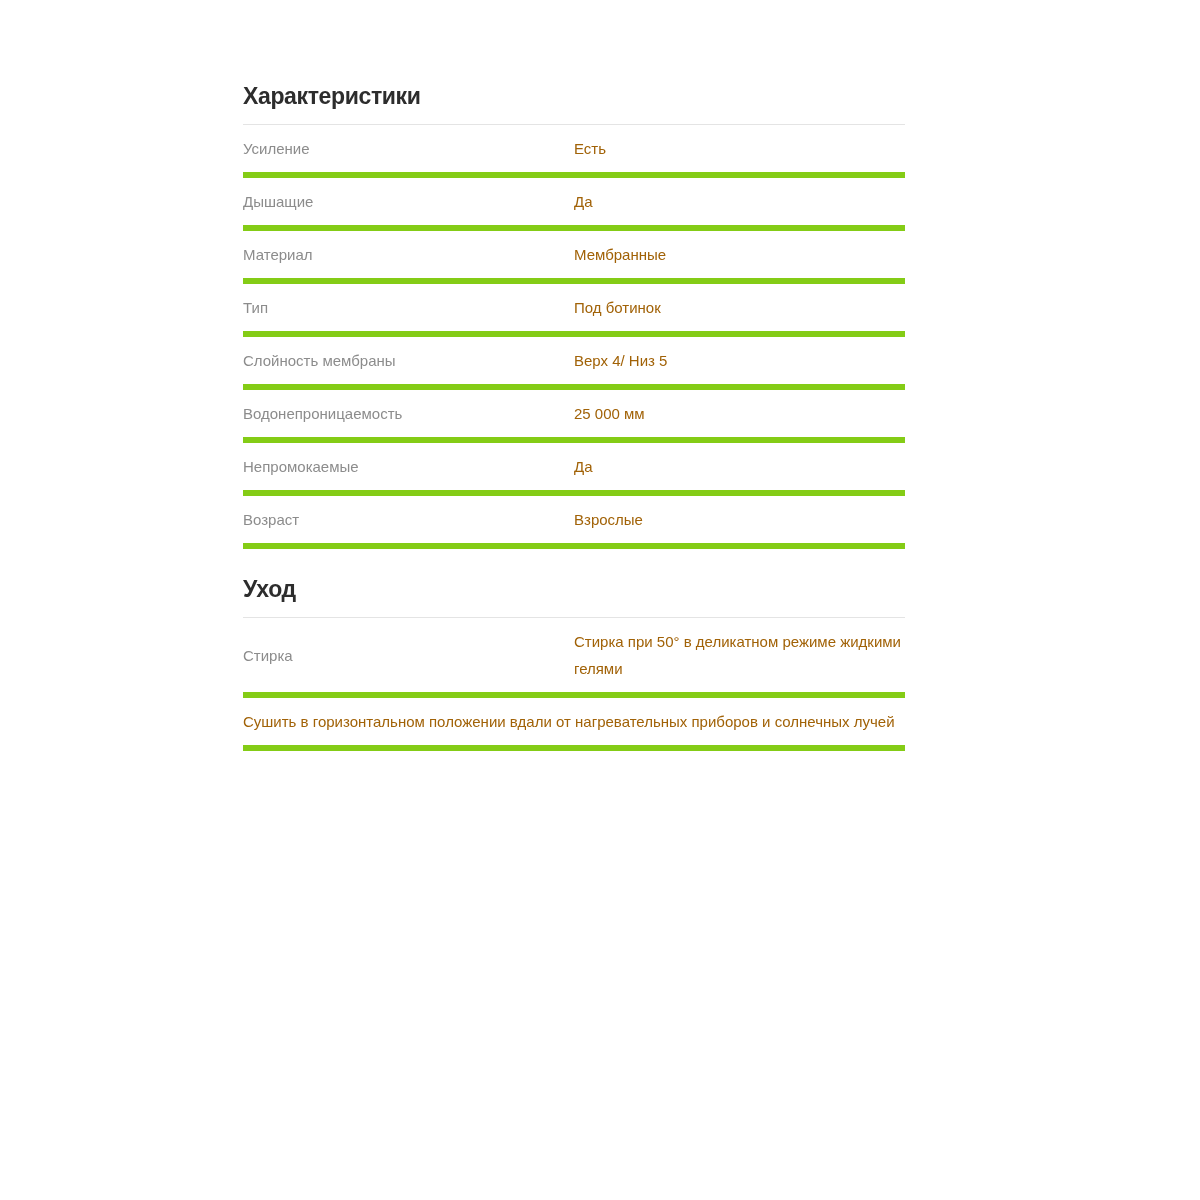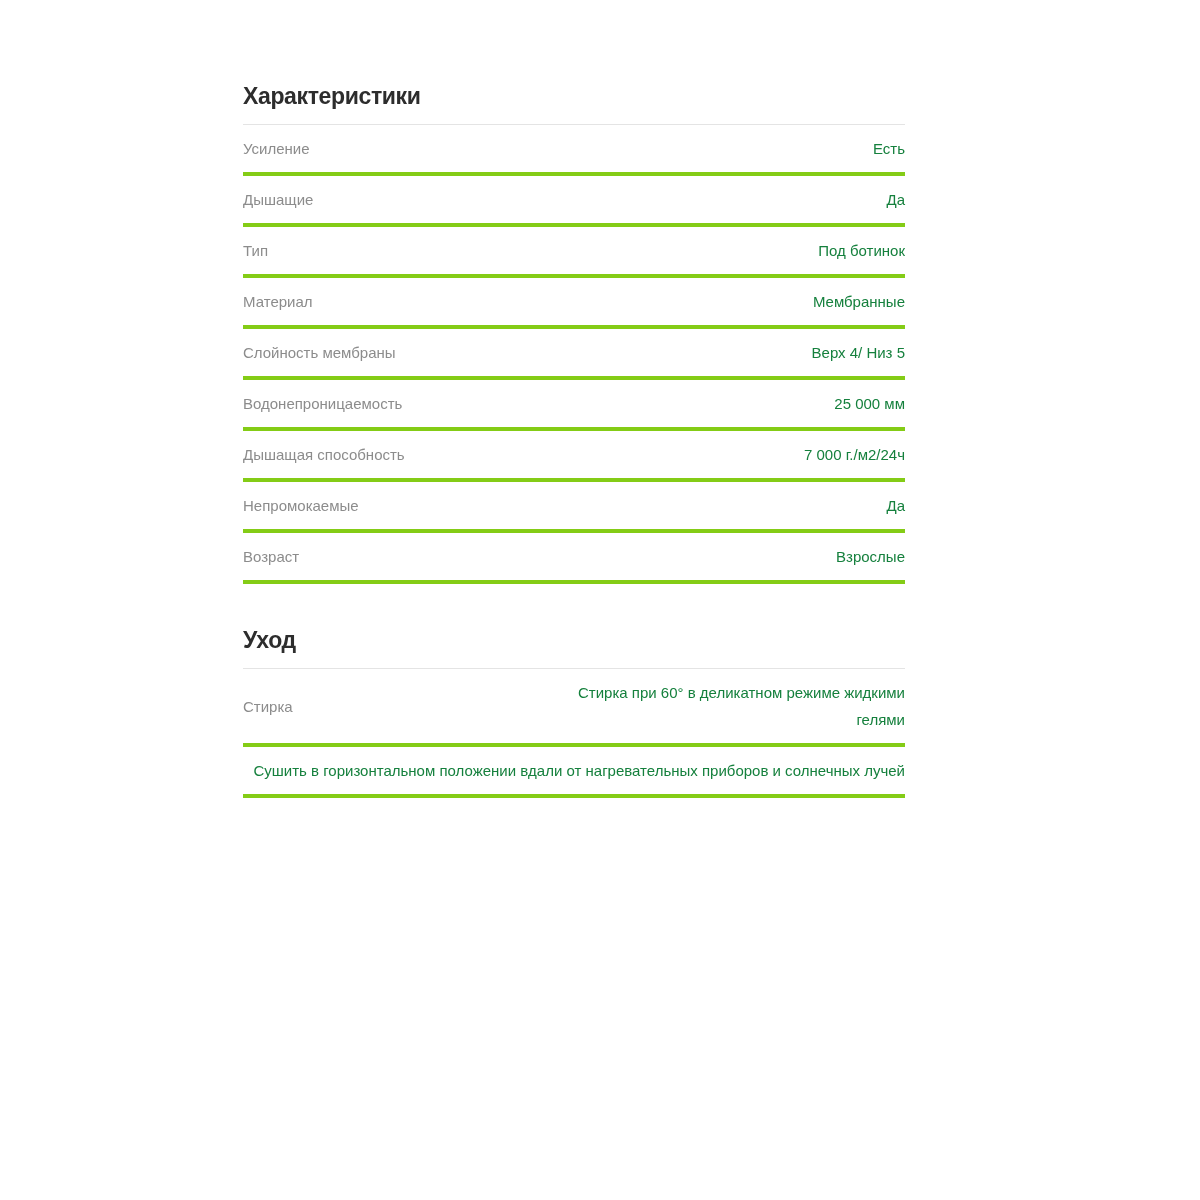--- a/index.html
+++ b/index.html
@@ -25,95 +25,90 @@
     transform-origin: left center;
     margin-bottom: 14px;
   }
   .spec-table {
     border-top: 1px solid #e4e4e4;
     width: 100%;
   }
   .spec-row {
     display: flex;
     align-items: center;
-    border-bottom: 4px solid #84cc16;
+    border-bottom: 6px solid #84cc16;
     padding: 10px 0;
     min-height: 48px;
   }
   .spec-label {
     flex: 0 0 331px;
     font-size: 15px;
     line-height: 27px;
     color: #8c8c8c;
     padding-right: 20px;
   }
   .spec-value {
     flex: 1 1 auto;
     font-size: 15px;
     line-height: 27px;
-    color: #15803d;
-    text-align: right;
+    color: #a16207;
   }
   .section-care {
-    margin-top: 41px;
+    margin-top: 25px;
   }
 </style>
 </head>
 <body>
 
 <div class="content">
 
   <section>
     <h2 class="section-title">Характеристики</h2>
     <div class="spec-table">
       <div class="spec-row">
         <div class="spec-label">Усиление</div>
         <div class="spec-value">Есть</div>
       </div>
       <div class="spec-row">
         <div class="spec-label">Дышащие</div>
         <div class="spec-value">Да</div>
       </div>
       <div class="spec-row">
+        <div class="spec-label">Материал</div>
+        <div class="spec-value">Мембранные</div>
+      </div>
+      <div class="spec-row">
         <div class="spec-label">Тип</div>
         <div class="spec-value">Под ботинок</div>
-      </div>
-      <div class="spec-row">
-        <div class="spec-label">Материал</div>
-        <div class="spec-value">Мембранные</div>
       </div>
       <div class="spec-row">
         <div class="spec-label">Слойность мембраны</div>
         <div class="spec-value">Верх 4/ Низ 5</div>
       </div>
       <div class="spec-row">
         <div class="spec-label">Водонепроницаемость</div>
         <div class="spec-value">25 000 мм</div>
-      </div>
-      <div class="spec-row">
-        <div class="spec-label">Дышащая способность</div>
-        <div class="spec-value">7 000 г./м2/24ч</div>
       </div>
       <div class="spec-row">
         <div class="spec-label">Непромокаемые</div>
         <div class="spec-value">Да</div>
       </div>
       <div class="spec-row">
         <div class="spec-label">Возраст</div>
         <div class="spec-value">Взрослые</div>
       </div>
     </div>
   </section>
 
   <section class="section-care">
     <h2 class="section-title">Уход</h2>
     <div class="spec-table">
       <div class="spec-row">
         <div class="spec-label">Стирка</div>
-        <div class="spec-value">Стирка при 60° в деликатном режиме жидкими гелями</div>
+        <div class="spec-value">Стирка при 50° в деликатном режиме жидкими гелями</div>
       </div>
       <div class="spec-row">
         <div class="spec-value">Сушить в горизонтальном положении вдали от нагревательных приборов и солнечных лучей</div>
       </div>
     </div>
   </section>
 
 </div>
 
 </body></html>

